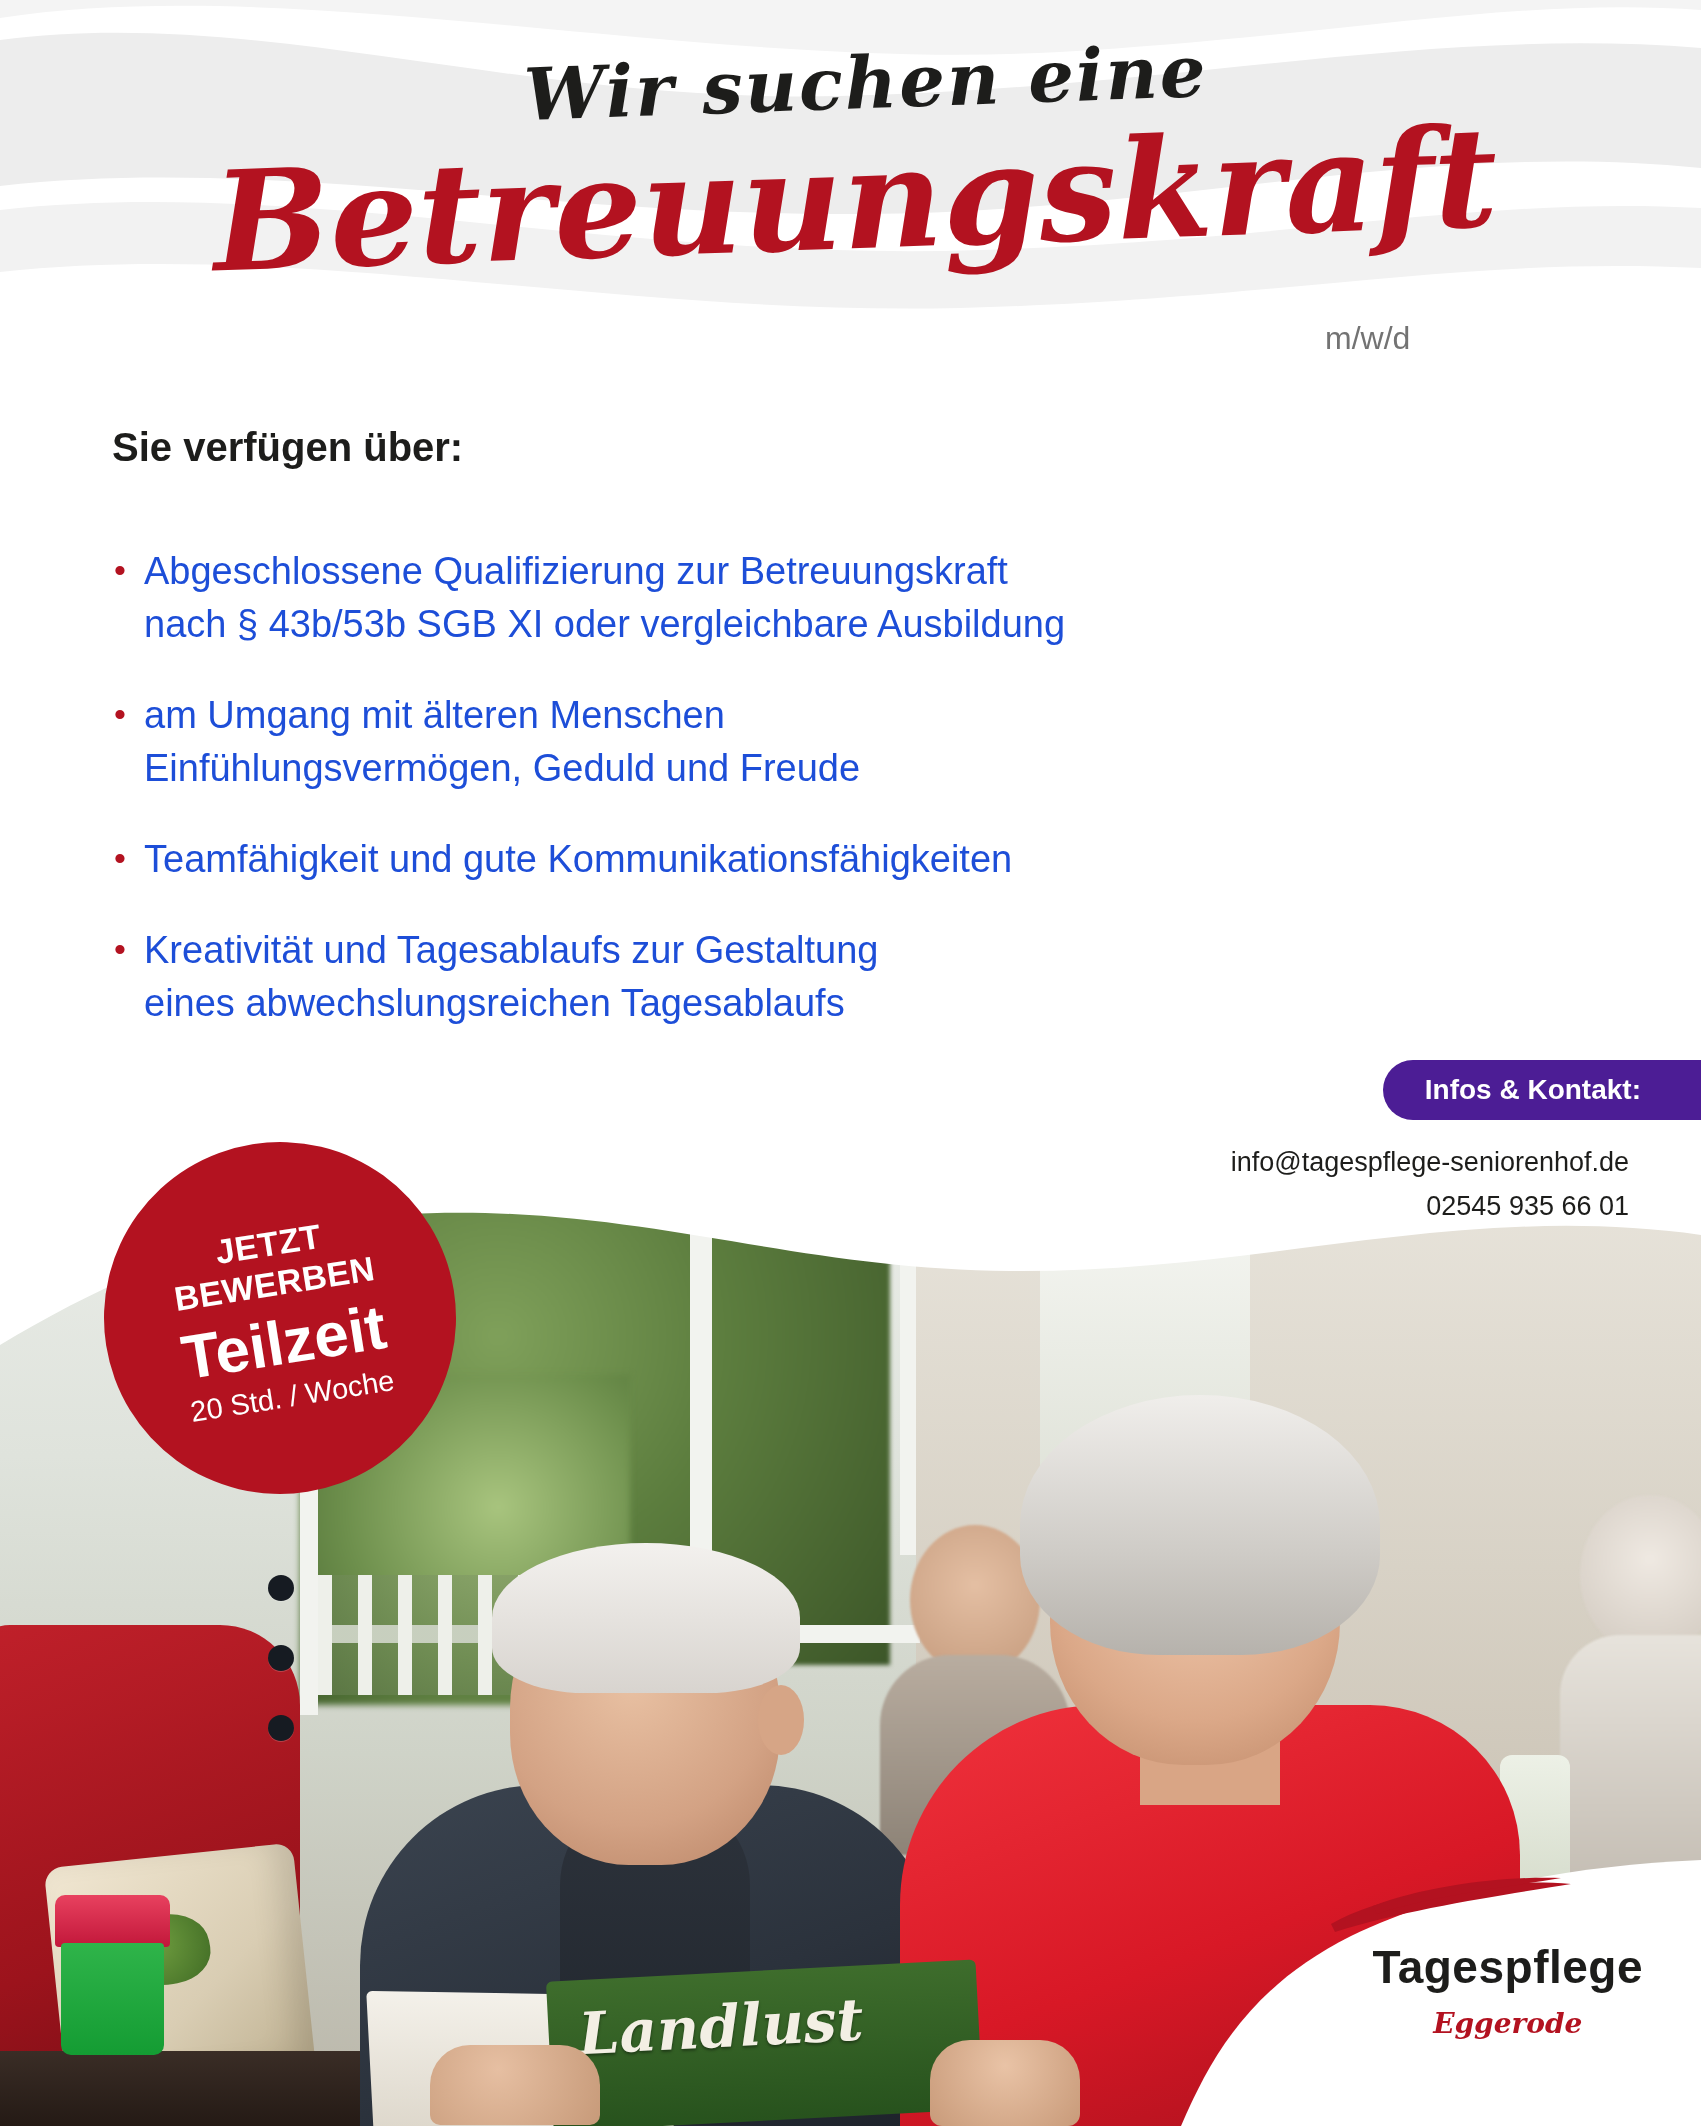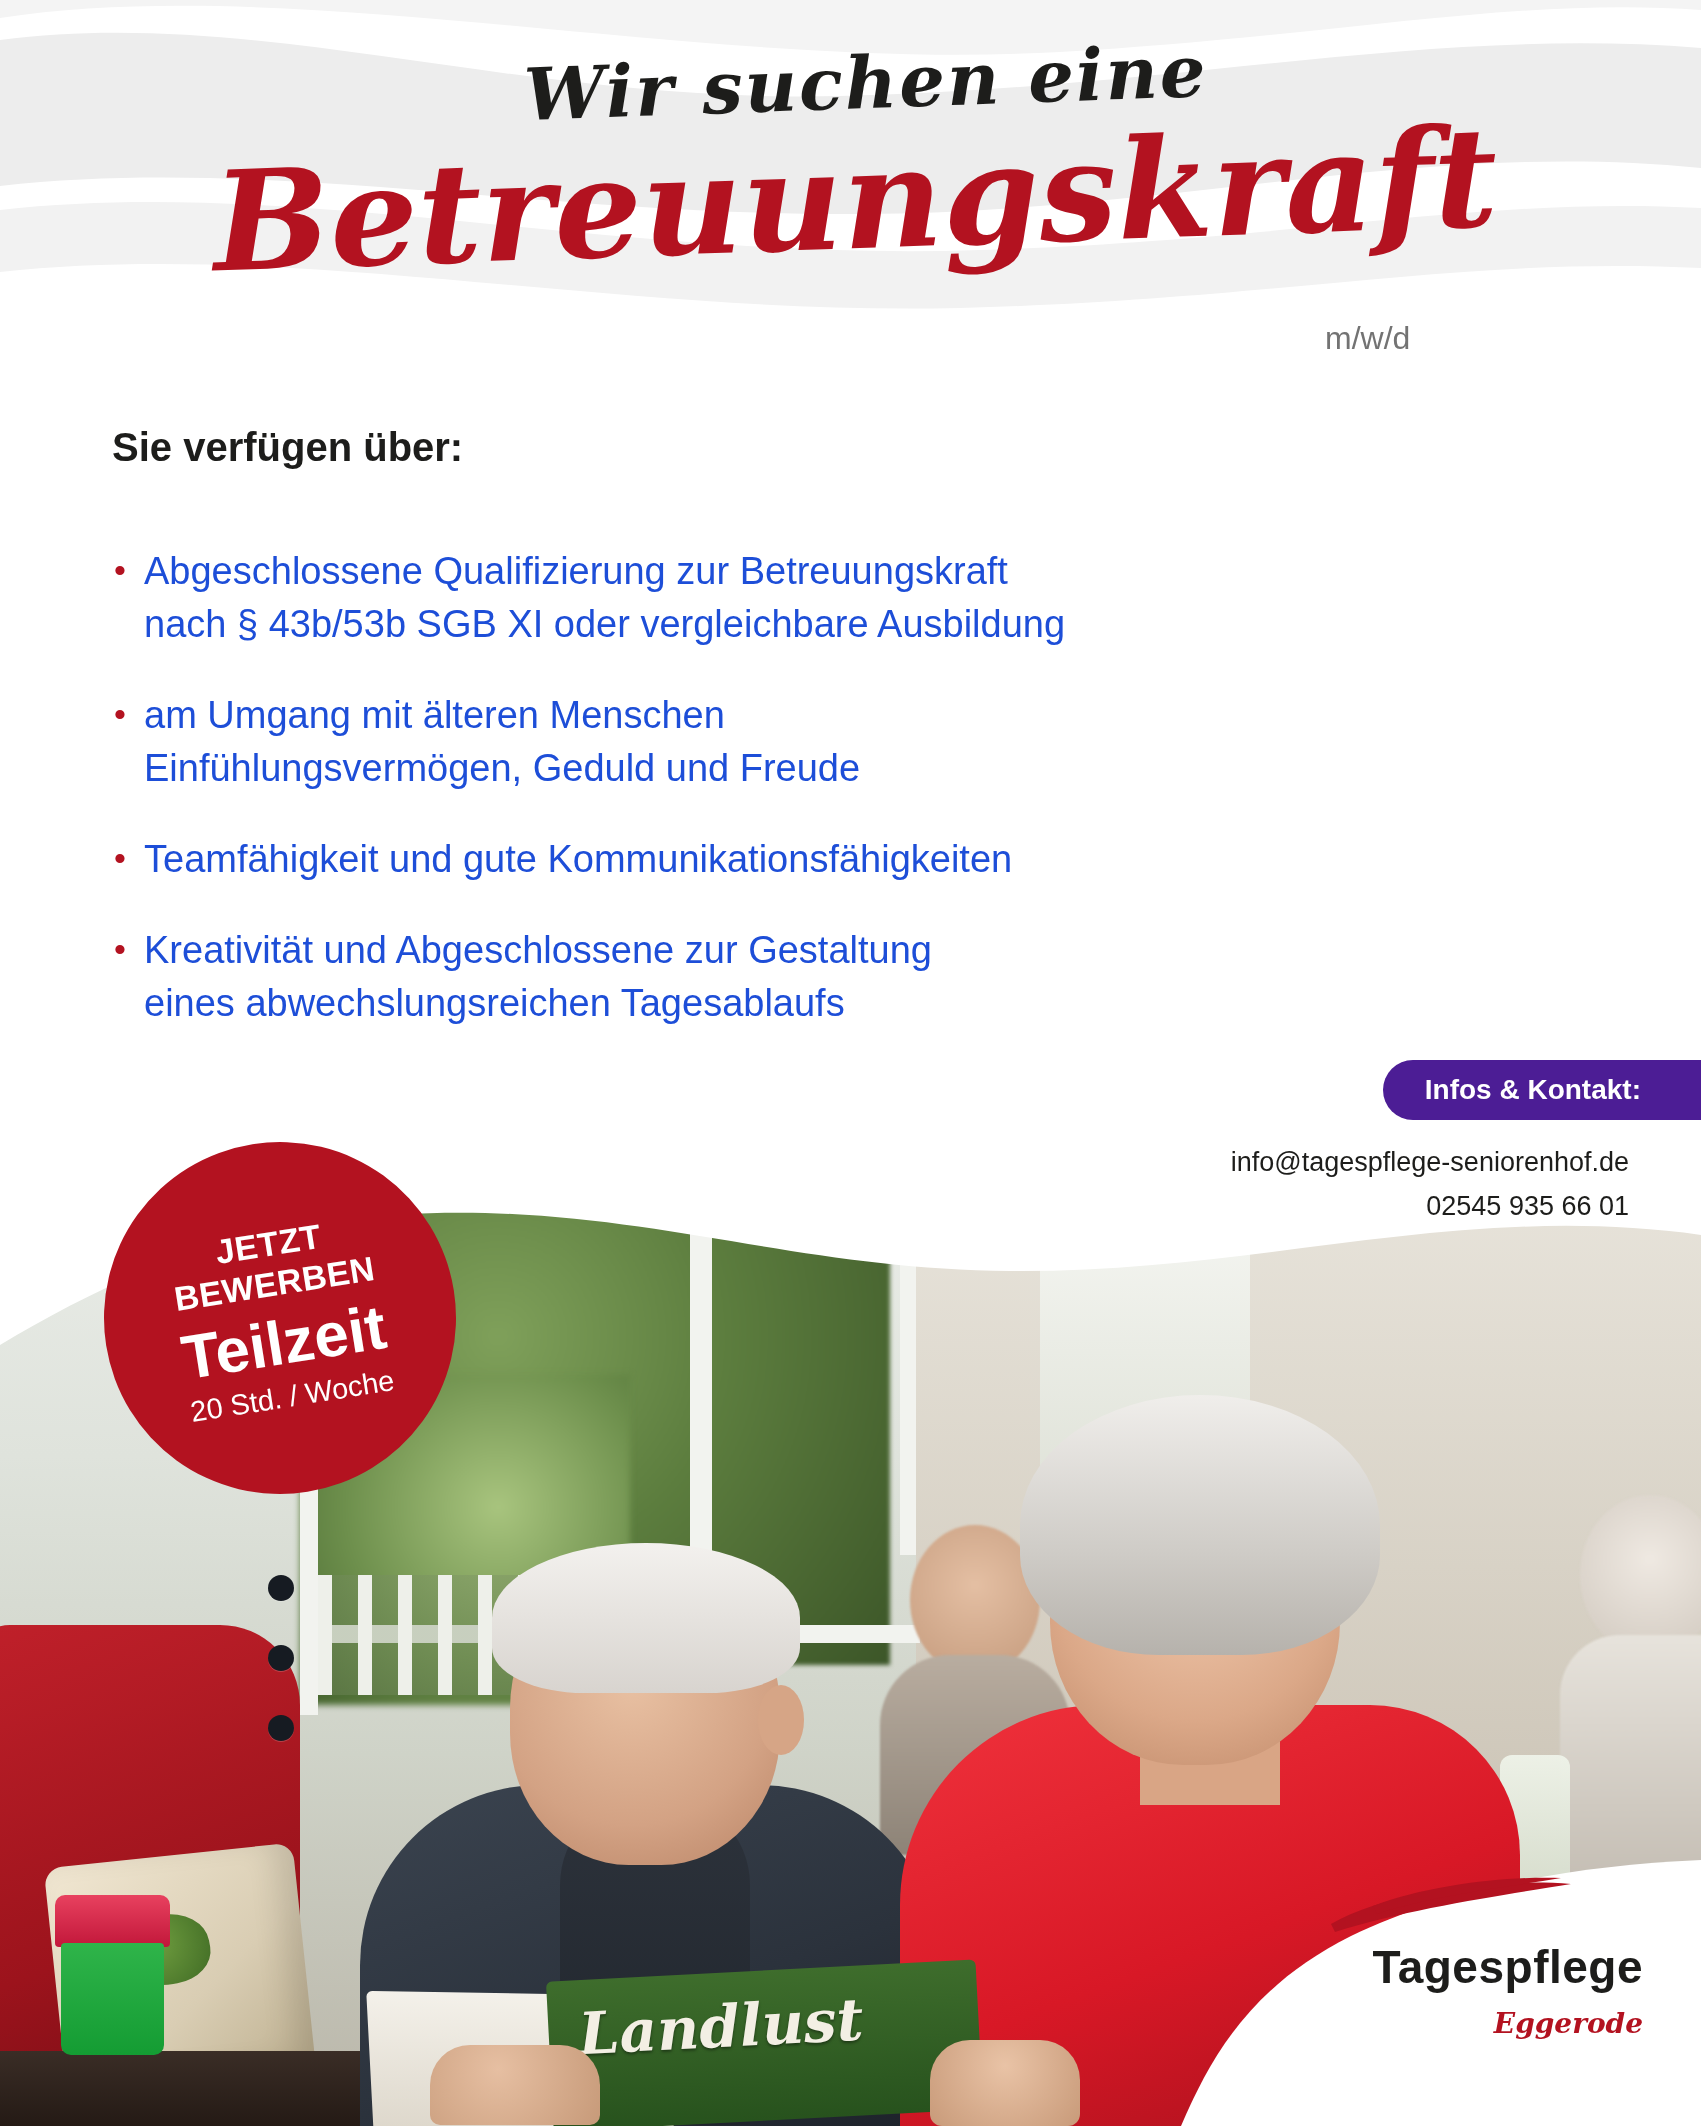--- a/index.html
+++ b/index.html
@@ -395,21 +395,21 @@
     right: 0;
     bottom: 0;
     width: 560px;
     height: 330px;
     z-index: 10;
   }
   .logo-text {
     position: absolute;
     right: 58px;
     bottom: 78px;
-    text-align: right;
+    text-align: center;
     z-index: 11;
   }
   .logo-main {
     font-size: 46px;
     font-weight: bold;
     color: #1d1d1b;
     letter-spacing: 0.5px;
     line-height: 50px;
   }
   .logo-sub {
@@ -469,21 +469,21 @@
   <div class="req-item">
     <div class="req-bullet">•</div>
     <div class="req-text">
       <span>Teamfähigkeit und gute Kommunikationsfähigkeiten</span>
     </div>
   </div>
 
   <div class="req-item">
     <div class="req-bullet">•</div>
     <div class="req-text">
-      <span>Kreativität und Abgeschlossene zur Gestaltung</span>
+      <span>Kreativität und Tagesablaufs zur Gestaltung</span>
       <span>eines abwechslungsreichen Tagesablaufs</span>
     </div>
   </div>
 
 </div>
 
 <div class="info-badge">Infos &amp; Kontakt:</div>
 <div class="info-lines">
   <div>info@tagespflege-seniorenhof.de</div>
   <div>02545 935 66 01</div>

